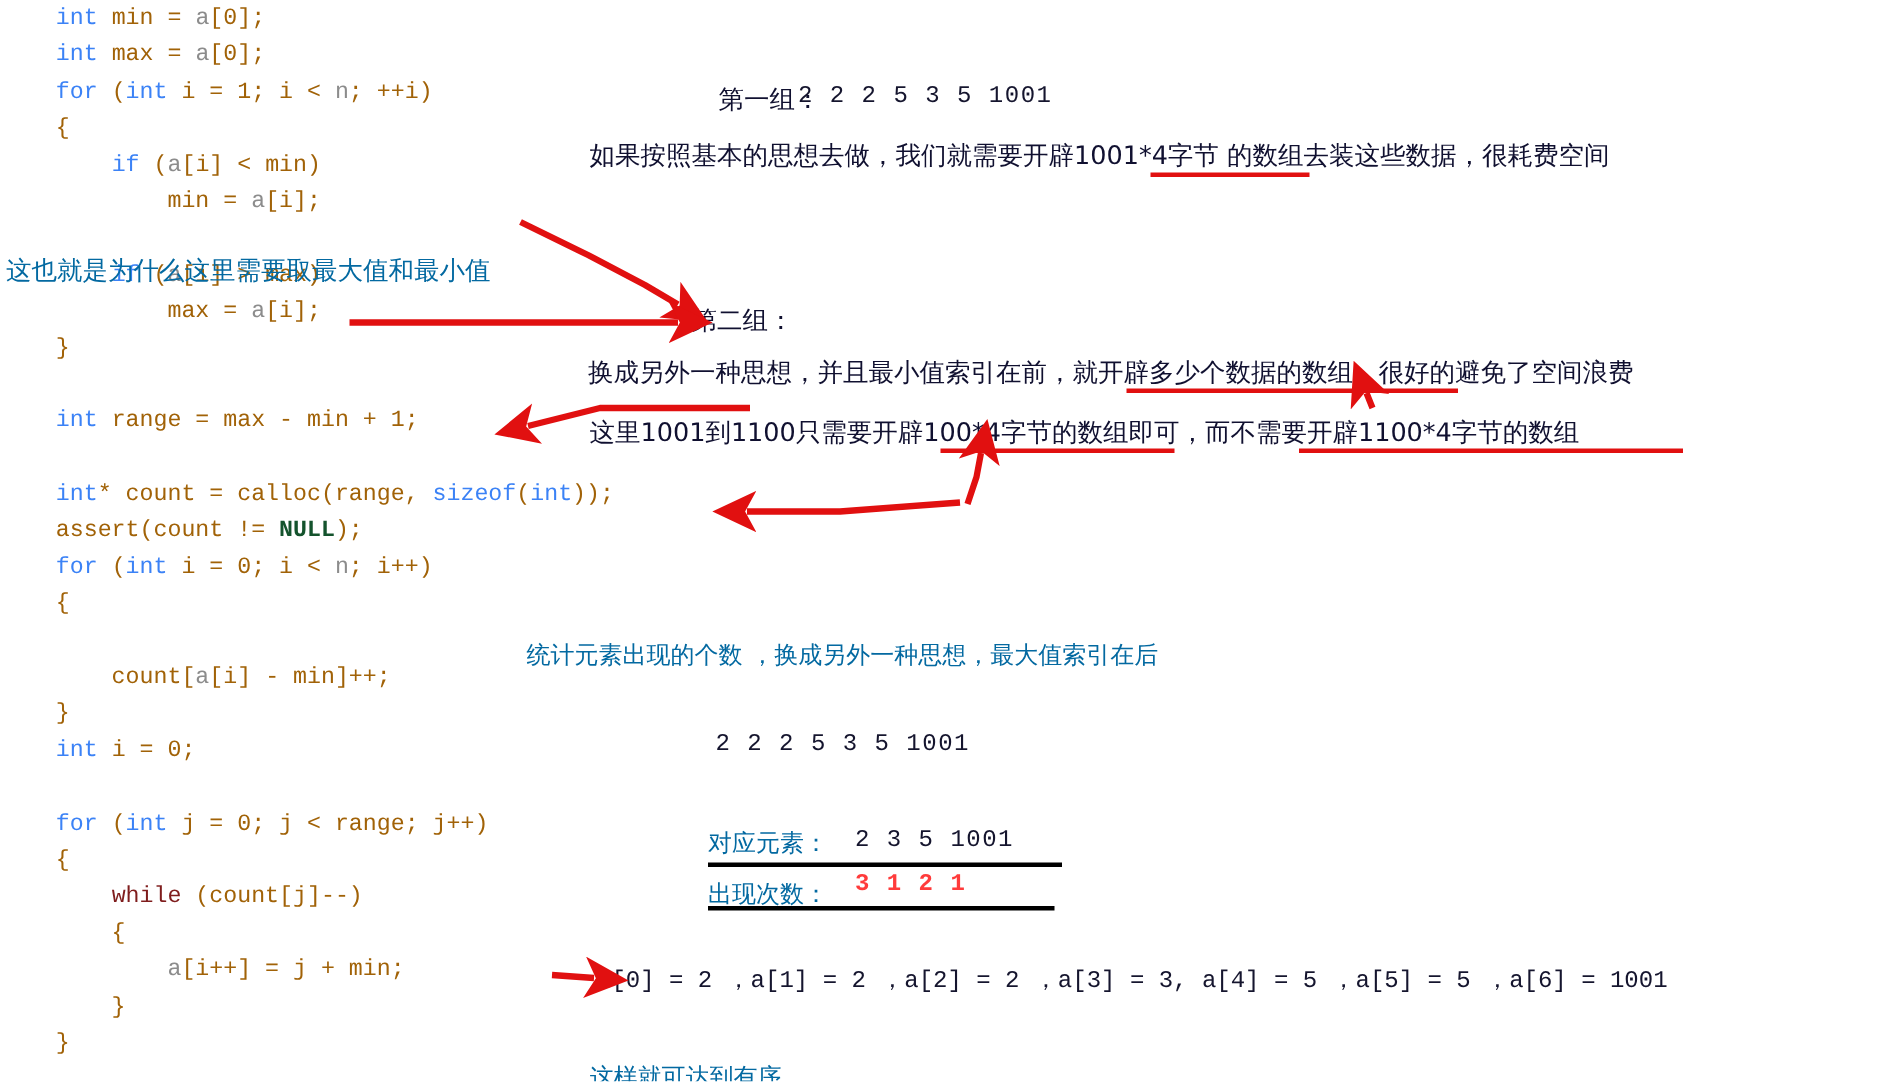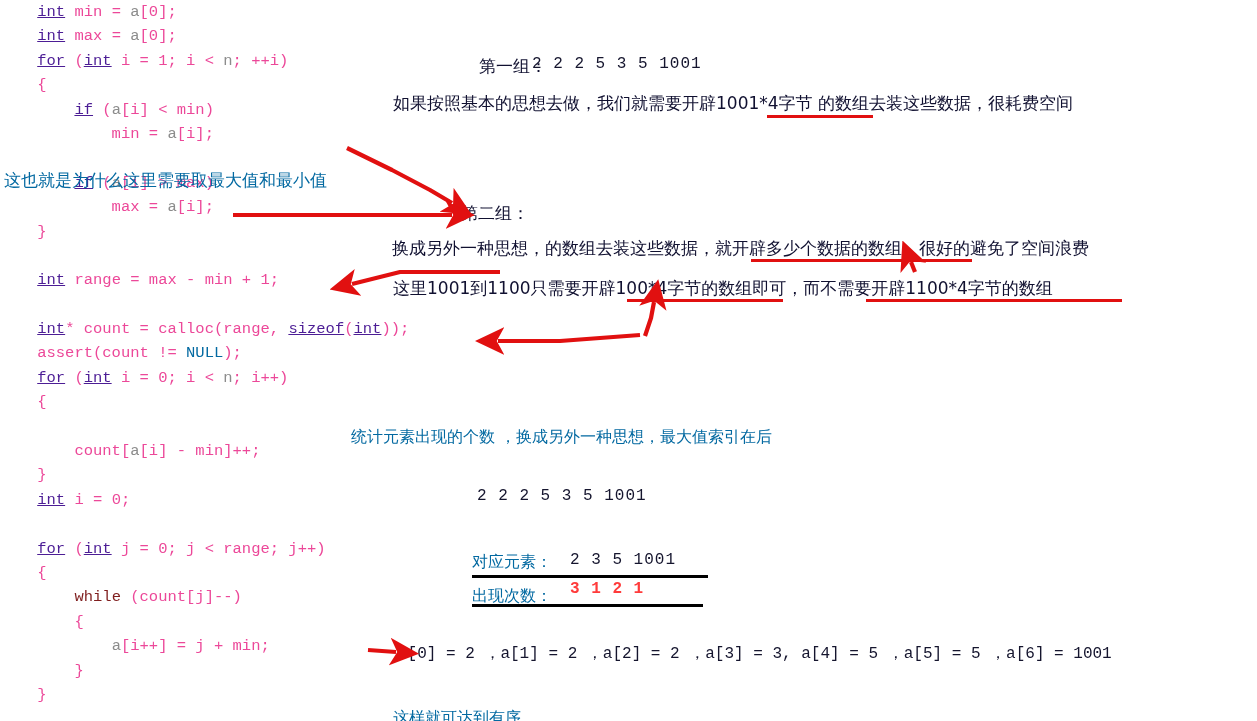--- a/index.html
+++ b/index.html
@@ -24,25 +24,25 @@
     left: 0;
     top: 0;
     width: 420px;
     font-family: "Liberation Mono", "DejaVu Sans Mono", monospace;
     font-size: 15.5px;
     line-height: 24.4px;
     white-space: pre;
     color: #000000;
   }
   .code .line { height: 24.4px; }
-  .kw    { color: #4c1d95; text-decoration: underline; }        
+  .kw    { color: #3b82f6; }        
   .kw2   { color: #7f1d1d; }        
-  .ident { color: #ec4899; }
+  .ident { color: #a16207; }
   .var   { color: #8c8c8c; }        
-  .nul   { color: #0369a1; }
+  .nul   { color: #14532d; font-weight: bold; }
 
   
   .note {
     position: absolute;
     white-space: nowrap;
     font-family: "Liberation Serif", "DejaVu Serif", serif;
   }
   .red    { color: #0369a1; }
   .redhot { color: #ff3b3b; }
   .dark   { color: #101030; }
@@ -84,21 +84,21 @@
   <div class="note red cjk" style="left:4px; top:169px; font-size:17px;">这也就是为什么这里需要取最大值和最小值</div>
 
   <div class="note dark cjk" style="left:479px; top:55px; font-size:17px;">第一组：</div>
   <div class="note navy mono" style="left:532px; top:55px; font-size:16px; letter-spacing:1px;">2     2     2      5      3      5      1001</div>
 
   <div class="note dark cjk" style="left:393px; top:92px; font-size:17px;">如果按照基本的思想去做，我们就需要开辟1001*4字节 的数组去装这些数据，很耗费空间</div>
   <div class="ul" style="left:767px; top:115px; width:106px;"></div>
 
   <div class="note dark cjk" style="left:461px; top:202px; font-size:17px;">第二组：</div>
 
-  <div class="note dark cjk" style="left:392px; top:237px; font-size:17px;">换成另外一种思想，的数组去装这些数据，就开辟多少个数据的数组，很好的避免了空间浪费</div>
+  <div class="note dark cjk" style="left:392px; top:237px; font-size:17px;">换成另外一种思想，并且最小值索引在前，就开辟多少个数据的数组，很好的避免了空间浪费</div>
   <div class="ul" style="left:751px; top:259px; width:221px;"></div>
 
   <div class="note dark cjk" style="left:393px; top:277px; font-size:17px;">这里1001到1100只需要开辟100*4字节的数组即可，而不需要开辟1100*4字节的数组</div>
   <div class="ul" style="left:627px; top:299px; width:156px;"></div>
   <div class="ul" style="left:866px; top:299px; width:256px;"></div>
 
   <div class="note red cjk" style="left:351px; top:427px; font-size:16px;">统计元素出现的个数 ，换成另外一种思想，最大值索引在后</div>
 
   <div class="note navy mono" style="left:477px; top:487px; font-size:16px; letter-spacing:1px;">2     2     2      5      3      5      1001</div>
 

